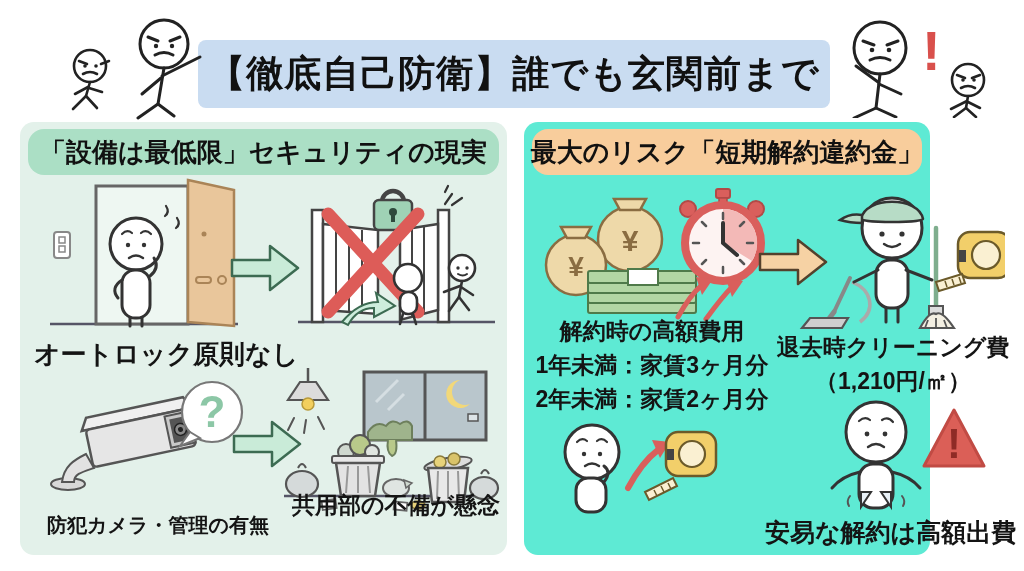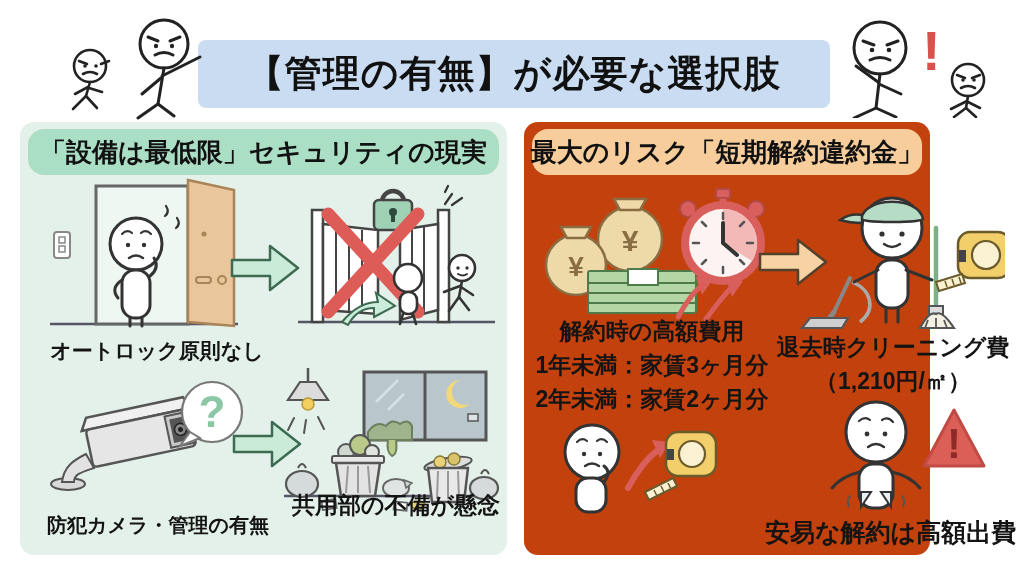--- a/index.html
+++ b/index.html
@@ -15,42 +15,42 @@
   .title-banner {
     position:absolute; left:198px; top:40px; width:632px; height:68px;
     background:#c9dcf1; border-radius:8px;
     display:flex; align-items:center; justify-content:center;
     font-size:37px; font-weight:bold; letter-spacing:1px; color:#111;
     white-space:nowrap;
   }
   .deco { position:absolute; }
   .panel { position:absolute; top:122px; height:433px; border-radius:14px; }
   .panel-left  { left:20px;  width:487px; background:#e3f1ea; }
-  .panel-right { left:524px; width:406px; background:#c2410c; }
+  .panel-right { left:524px; width:406px; background:#5eead4; }
   .panel-header {
     position:absolute; left:8px; right:8px; top:7px; height:46px;
     border-radius:16px; display:flex; align-items:center; justify-content:center;
     font-size:26px; font-weight:bold; color:#111; white-space:nowrap;
   }
   .panel-left  .panel-header { background:#abdfc5; }
   .panel-right .panel-header { background:#f8cd9c; }
   .abs { position:absolute; }
   .label {
     position:absolute; font-weight:bold; text-align:center;
-    font-size:21px; white-space:nowrap; color:#141414;
+    font-size:26px; white-space:nowrap; color:#141414;
   }
   .textblock { position:absolute; text-align:center; font-weight:bold; color:#141414; }
   .textblock div { line-height:34px; font-size:23px; white-space:nowrap; }
 </style>
 </head>
 <body>
 
 <div class="stage">
 
-  <div class="title-banner">【管理の有無】が必要な選択肢</div>
+  <div class="title-banner">【徹底自己防衛】誰でも玄関前まで</div>
 
   <svg class="deco" style="left:52px;top:8px" width="185" height="112" viewBox="0 0 185 112">
     <g stroke="#222" stroke-width="2.6" fill="none" stroke-linecap="round">
       <circle cx="38" cy="58" r="16" fill="#fff"></circle>
       <path d="M27,53 l8,3 M49,56 l8,-3"></path>
       <path d="M31,66 q7,-4 14,0"></path>
       <path d="M38,74 l-4,14"></path>
       <path d="M36,79 l-13,7 M37,80 l13,4"></path>
       <path d="M34,88 l-13,13 M34,88 l11,12"></path>
     </g>

